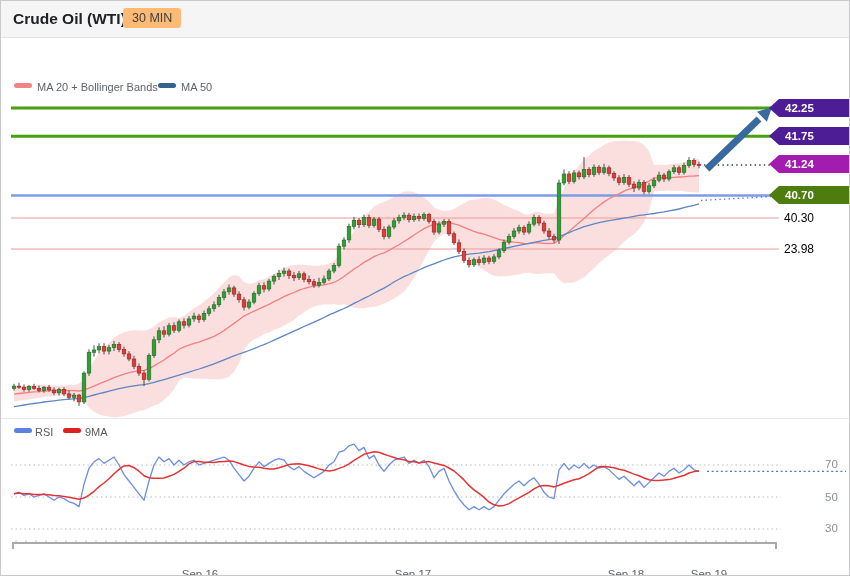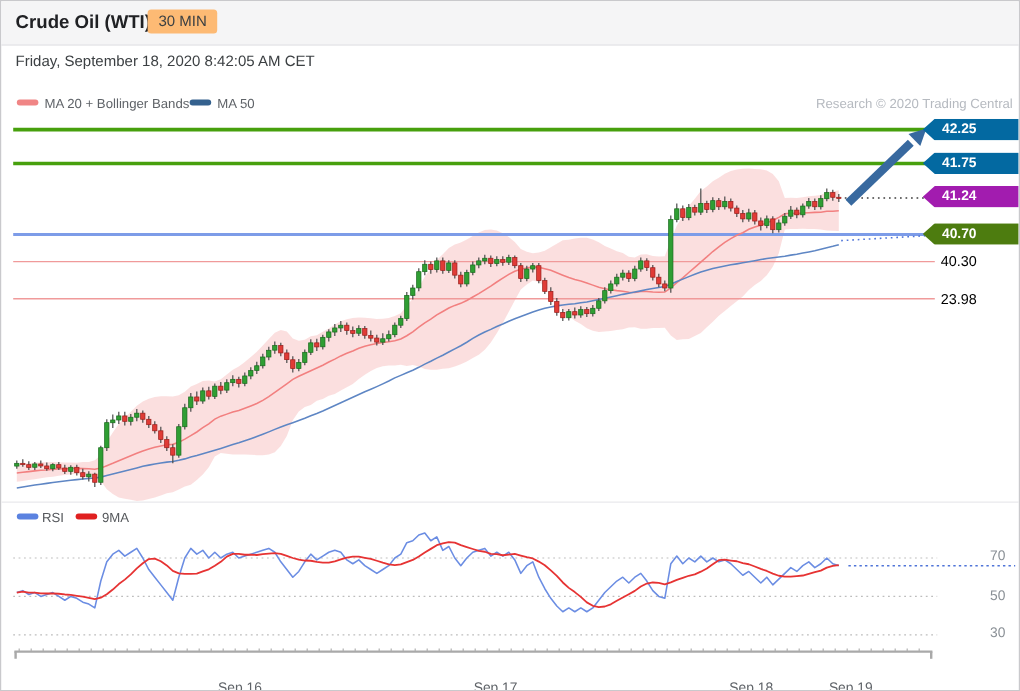--- a/index.html
+++ b/index.html
@@ -16,21 +16,21 @@
   .legend-item{position:absolute;top:80px;height:12px;font-size:11px;color:#5f6368;}
   .dash{position:absolute;top:82px;width:18px;height:5px;border-radius:2.5px;}
   .dash-ma20{left:13px;background:#f08585;}
   .lab-ma20{left:36px;}
   .dash-ma50{left:157px;background:#34618e;}
   .lab-ma50{left:180px;}
   .watermark{position:absolute;right:5px;top:80px;font-size:11px;color:#b6bac0;}
   .plabel{position:absolute;left:768px;width:80px;height:18px;line-height:18px;
           padding-left:16px;box-sizing:border-box;color:#fff;font-size:11.5px;font-weight:bold;
           clip-path:polygon(10px 0,100% 0,100% 100%,10px 100%,0 50%);}
-  .pl-green{background:#0369a1;}
+  .pl-green{background:#4c1d95;}
   .pl-black{background:#a21caf;}
   .pl-blue{background:#4d7c0f;}
   .pl-r2{top:98px;}  .pl-r1{top:126px;}  .pl-last{top:154px;}  .pl-s1{top:185px;}
   .plain-red{position:absolute;left:783px;height:14px;line-height:14px;color:#000000;
              font-size:12px;font-weight:400;}
   .pr-s2{top:210px;} .pr-s3{top:241px;}
   .rsi-legend-item{position:absolute;top:425px;height:12px;font-size:11px;color:#55585c;}
   .rdash{position:absolute;top:427px;width:18px;height:5px;border-radius:2.5px;}
   .rdash-rsi{left:13px;background:#5b82e0;}
   .rlab-rsi{left:34px;}
@@ -420,28 +420,26 @@
       <line x1="745" y1="539.5" x2="745" y2="541.5" stroke="#b0b0b0" stroke-width="1"></line>
       <line x1="755" y1="539.5" x2="755" y2="541.5" stroke="#b0b0b0" stroke-width="1"></line>
       <line x1="765" y1="539.5" x2="765" y2="541.5" stroke="#b0b0b0" stroke-width="1"></line>
     </svg>
 
   <div class="hdr">
     <div class="hdr-title">Crude Oil (WTI)</div>
     <div class="hdr-badge">30 MIN</div>
   </div>
 
-  <div class="dateline">Friday, September 18, 2020 8:42:05 AM CET</div>
 
   <span class="dash dash-ma20"></span>
   <span class="legend-item lab-ma20">MA 20 + Bollinger Bands</span>
   <span class="dash dash-ma50"></span>
   <span class="legend-item lab-ma50">MA 50</span>
 
-  <div class="watermark">Research © 2020 Trading Central</div>
 
   <div class="plabel pl-green pl-r2">42.25</div>
   <div class="plabel pl-green pl-r1">41.75</div>
   <div class="plabel pl-black pl-last">41.24</div>
   <div class="plabel pl-blue pl-s1">40.70</div>
   <div class="plain-red pr-s2">40.30</div>
   <div class="plain-red pr-s3">23.98</div>
 
   <span class="rdash rdash-rsi"></span>
   <span class="rsi-legend-item rlab-rsi">RSI</span>

